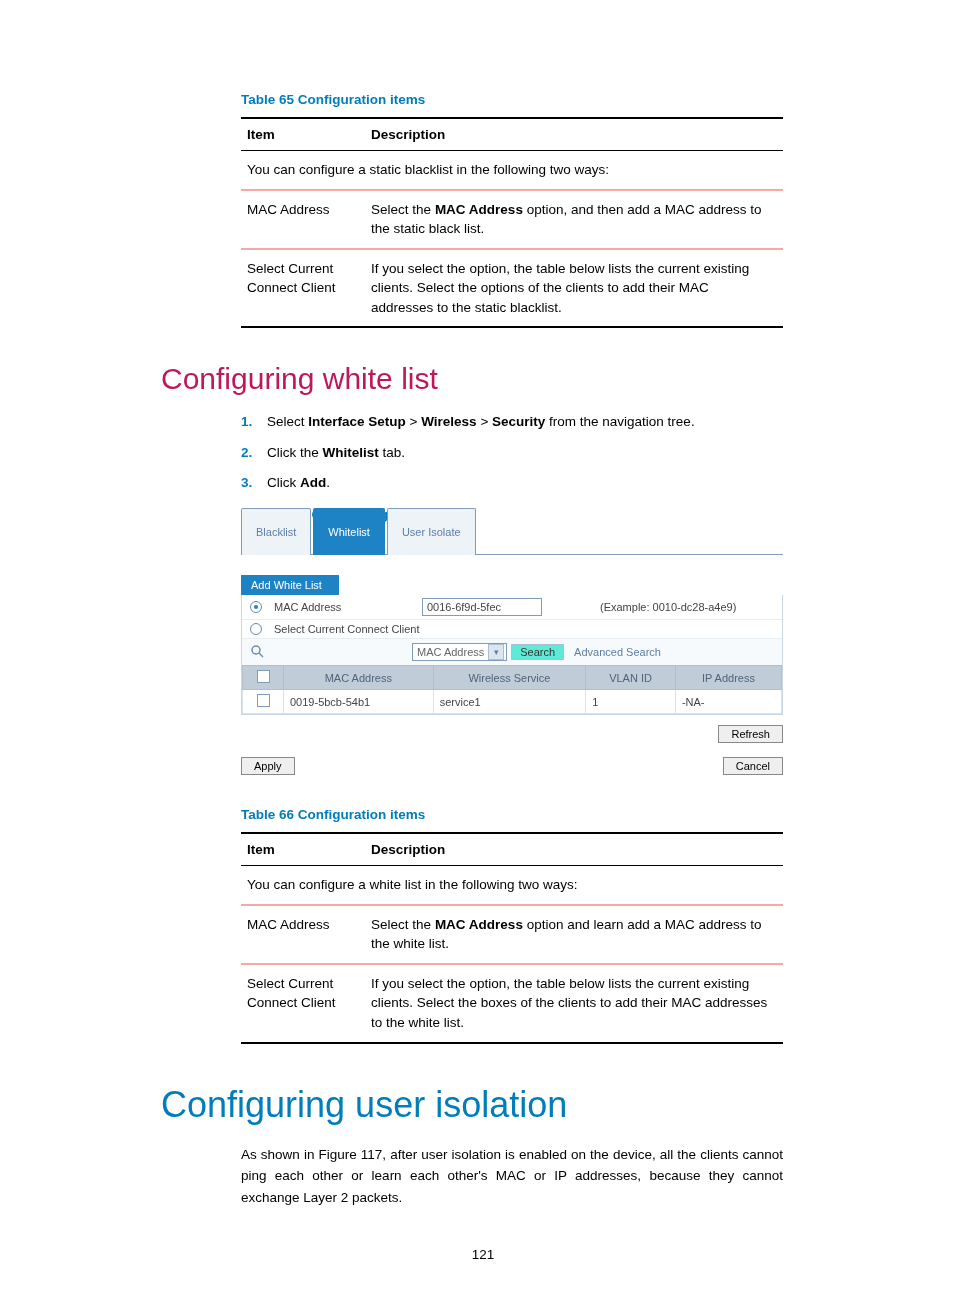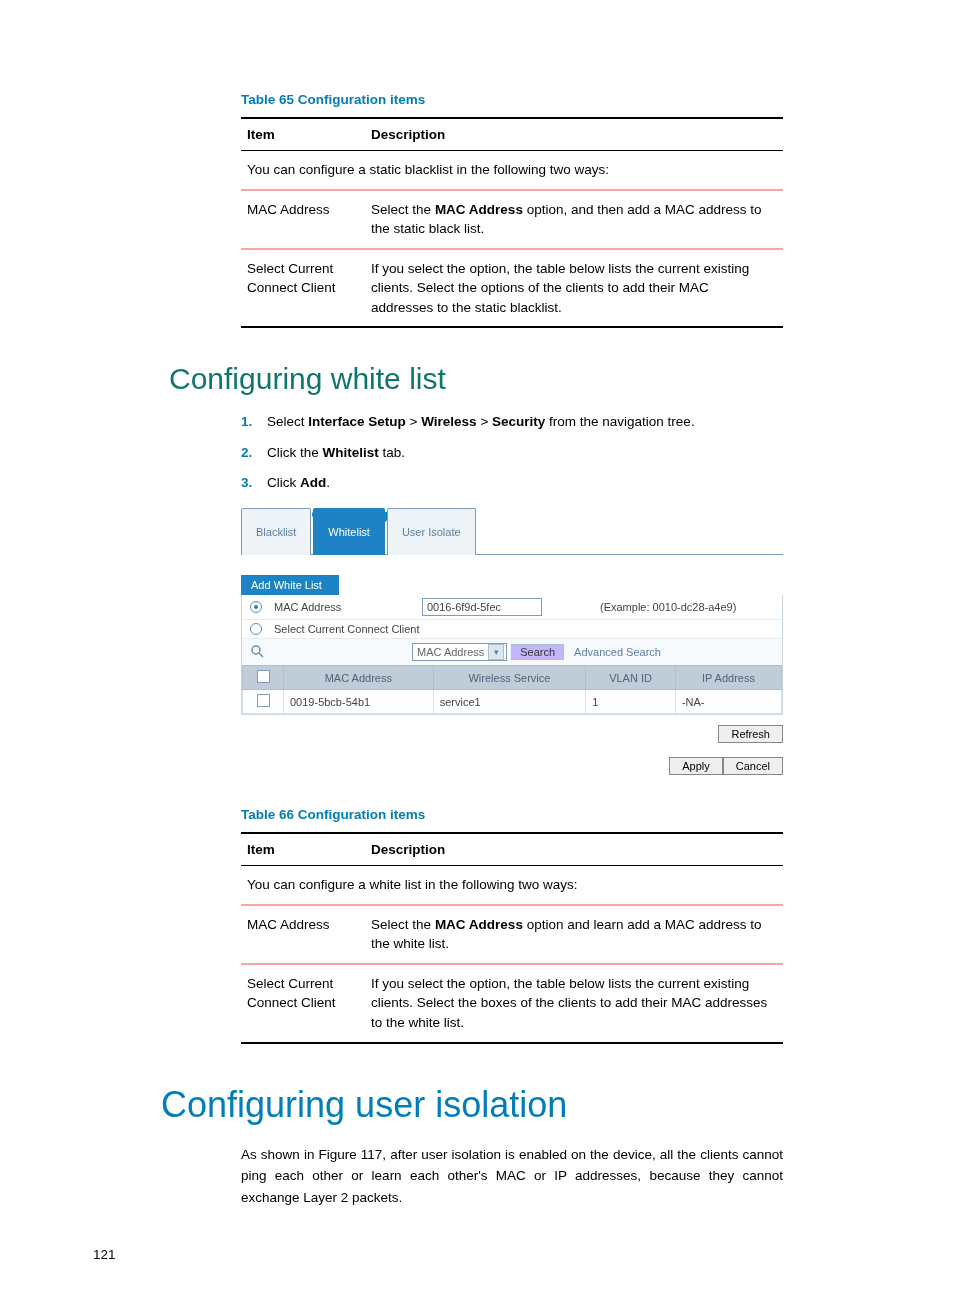--- a/index.html
+++ b/index.html
@@ -48,24 +48,24 @@
   }
   table.config tbody tr {
     border-bottom: 2px solid #fca5a5;
   }
   table.config tbody tr:last-child {
     border-bottom: 2px solid #000;
   }
   .col-item { width: 24%; padding-left: 6px !important; }
   .col-desc { width: 76%; }
   .h2-like {
-    color: #0f766e;
+    color: #be185d;
     font-size: 30px;
     font-weight: normal;
-    margin: 34px 0 16px 8px;
+    margin: 34px 0 16px 0;
   }
   .h1-like {
     color: #007dba;
     font-size: 36px;
     font-weight: normal;
     margin: 40px 0 18px 0;
   }
   ol.steps {
     list-style: none;
     padding: 0;
@@ -141,40 +141,40 @@
     color: #444;
   }
   .form-row:last-child { border-bottom: none; }
   .radio { width: 10px; height: 10px; border: 1px solid #6b8bb0; border-radius: 50%; display:inline-flex; align-items:center; justify-content:center; margin-right:4px; background:#fff;}
   .radio.sel::after { content:""; width:4px; height:4px; background:#1e83c5; border-radius:50%; }
   .tbox { border: 1px solid #7f9db9; background:#fff; height: 16px; padding: 0 4px; font-size:11px; display:inline-flex; align-items:center; }
   .search-row { display:flex; align-items:center; gap:4px; padding:4px 8px; background:#f7fafc; font-size:11px;}
   .sr-icon { width:14px; height:16px; display:inline-block; }
   .dropdown { border:1px solid #7f9db9; background:#fff; display:inline-flex; align-items:center; height:16px; padding:0 2px 0 4px; font-size:11px; color:#666;}
   .dropdown .arr { width:14px; height:14px; margin-left:4px; background:#dde6ef; border:1px solid #a9bfd6; display:inline-flex; align-items:center; justify-content:center; font-size:9px; color:#5b7fa6;}
-  .sbtn { border:1px solid #a9bfd6; background:#c4b5fd; padding:1px 8px; font-size:11px; color:#333; }
+  .sbtn { border:1px solid #a9bfd6; background:#5eead4; padding:1px 8px; font-size:11px; color:#333; }
   .alink { color:#5b7fa6; font-size:11px; }
   .grid { width:100%; border-collapse:collapse; font-size:11px; }
   .grid th { background:#c0ccd7; color:#50647c; font-weight:normal; padding:4px 6px; border:1px solid #b0bfcf; text-align:center;}
   .grid td { padding:4px 6px; border:1px solid #d8e2ea; text-align:left; color:#444;}
   .cb { width:11px; height:11px; border:1px solid #7f9db9; background:#fff; display:inline-block;}
   .btn { border:1px solid #888; background:#efefef; padding:2px 12px; font-size:11px; color:#000;}
   .btnrow { display:flex; justify-content:flex-end; margin-top:10px; }
-  .centerrow { display:flex; justify-content:flex-end; gap:0; margin-top:14px;}
+  .centerrow { display:flex; justify-content:space-between; gap:8px; margin-top:14px;}
   .body-text {
     font-size: 13.5px;
     line-height: 1.6;
     margin: 0 0 10px 0;
   }
   .link { color:#000000; }
   .pagenum {
     position: absolute;
     bottom: 34px;
     left: 12px; right: 0;
-    text-align: left;
+    text-align: center;
     font-size: 13.5px;
   }
 </style>
 </head>
 <body>
 
 <div class="page">
 
   <div class="indent">
     <div class="table-caption">Table 65 Configuration items</div>

